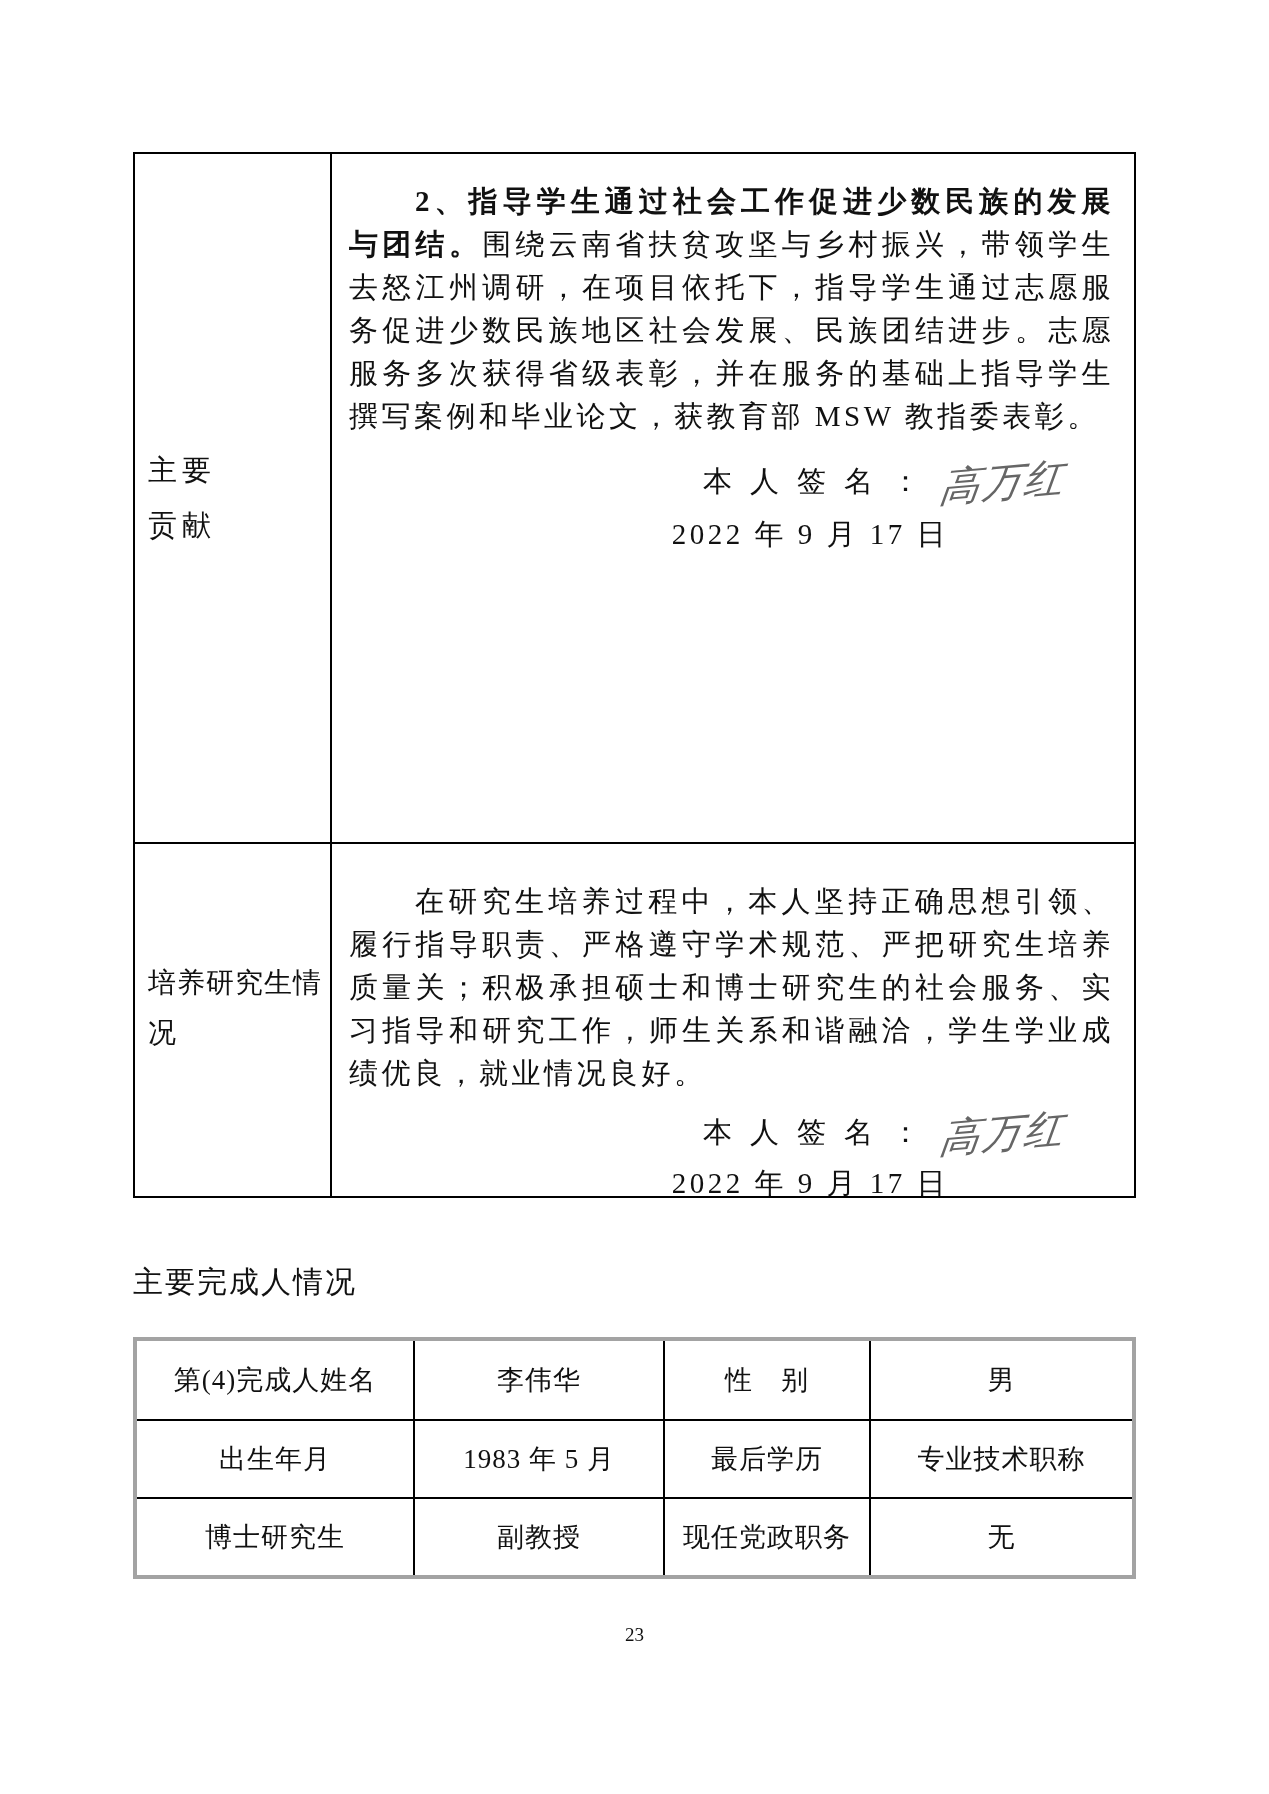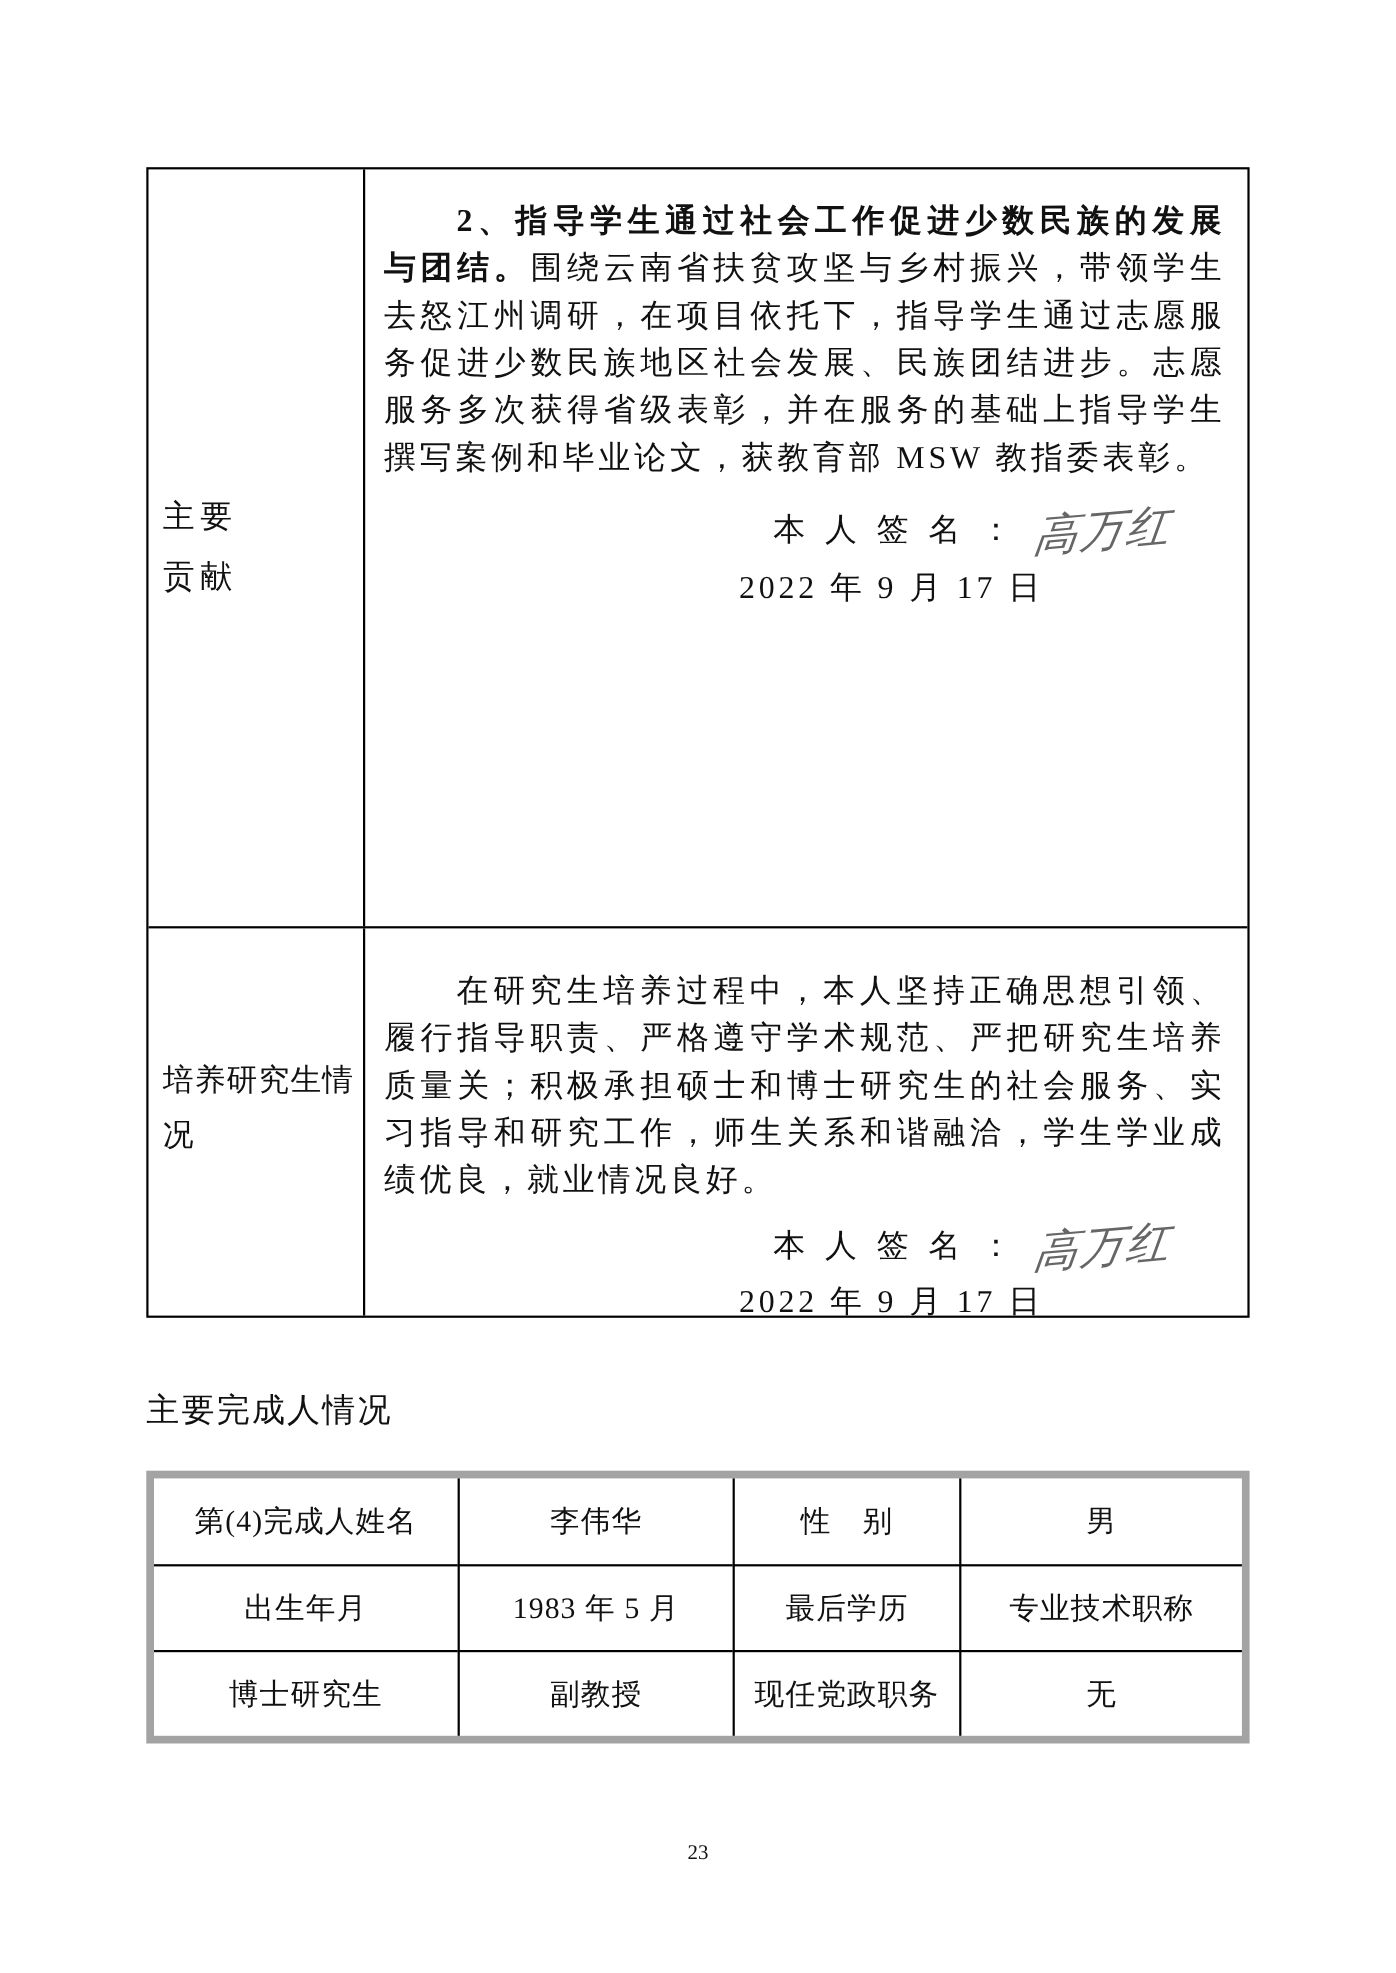--- a/index.html
+++ b/index.html
@@ -65,39 +65,39 @@
   
   .section-title {
     position:absolute; left:133px; top:1262px; width:1003px;
     text-align:left;
     font-size:30px; font-weight:normal; letter-spacing:2px;
   }
 
   
   .person-table {
     position:absolute; left:133px; top:1337px; width:1003px;
-    border:7px solid #a3a3a3;
+    border:4px solid #a3a3a3;
     box-sizing:border-box;
     display:grid;
     grid-template-columns:276px 250px 206px 1fr;
     grid-auto-rows:78px;
   }
   .pt-cell {
     box-sizing:border-box;
     border-top:2px solid #000; border-left:2px solid #000;
     display:flex; align-items:center; justify-content:center;
     font-size:27px; letter-spacing:1px;
     text-align:center;
   }
   .person-table > .pt-cell:nth-child(-n+4) { border-top:none; }
   .person-table > .pt-cell:nth-child(4n+1) { border-left:none; }
 
   
   .page-number {
-    position:absolute; left:0; top:1674px; width:100%;
+    position:absolute; left:0; top:1624px; width:100%;
     text-align:center; font-size:19px;
   }
 </style>
 </head>
 <body>
 
 <div class="page">
 
   <div class="main-table">
 

